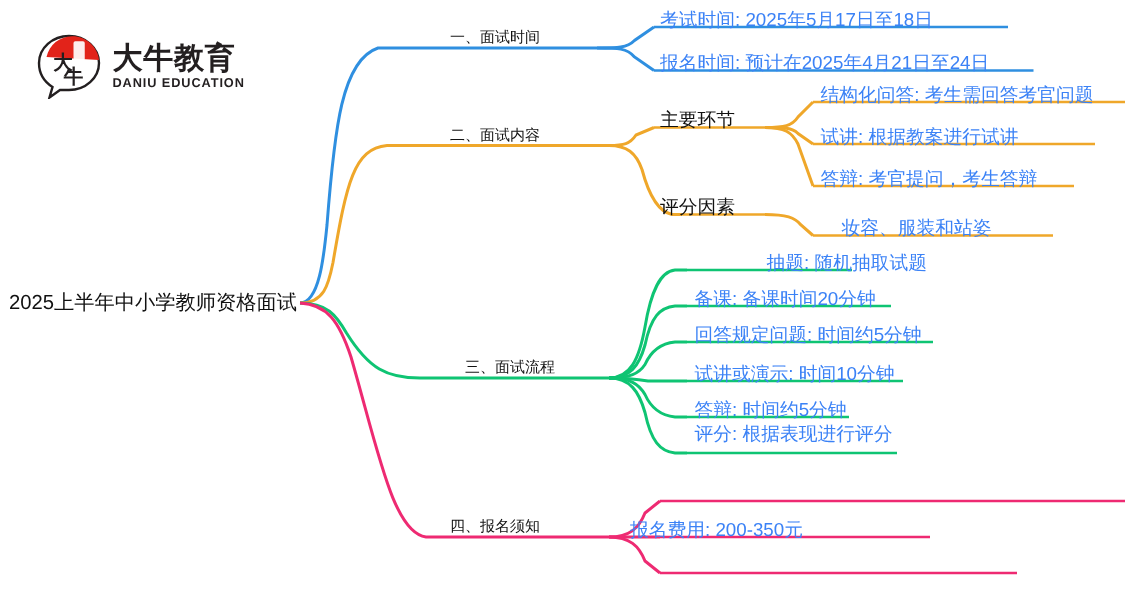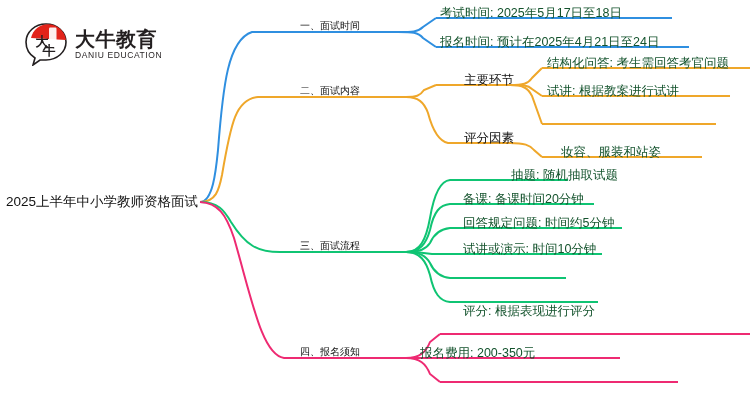--- a/index.html
+++ b/index.html
@@ -43,25 +43,24 @@
     top: 195px;
     text-align: center;
   }
   .lvl1-label {
     font-size: 10px;
     color: #111111;
   }
   .lvl2-label {
     font-size: 12.5px;
     color: #111111;
-    margin-left: 24px;
   }
   .leaf-label {
     font-size: 12.5px;
-    color: #14532d;
+    color: #3b82f6;
   }
 
   
   #brand-logo {
     position: absolute;
     left: 24px;
     top: 20px;
     width: 160px;
     height: 48px;
     display: flex;
@@ -82,21 +81,21 @@
   }
   .logo-cn {
     font-size: 20px;
     font-weight: 700;
     color: #231f20;
     letter-spacing: 0.5px;
     line-height: 1;
   }
   .logo-en {
     font-size: 8.5px;
-    font-weight: 400;
+    font-weight: 700;
     color: #231f20;
     letter-spacing: 0.6px;
     line-height: 1;
   }
 </style>
 </head>
 <body>
 
 <div id="mindmap-root">
 
@@ -177,25 +176,27 @@
 
   <div class="node-label lvl1-label" style="left:300px; top:21px;">一、面试时间</div>
   <div class="node-label leaf-label" style="left:440px; top:7px;">考试时间: 2025年5月17日至18日</div>
   <div class="node-label leaf-label" style="left:440px; top:36px;">报名时间: 预计在2025年4月21日至24日</div>
 
   <div class="node-label lvl1-label" style="left:300px; top:86px;">二、面试内容</div>
   <div class="node-label lvl2-label" style="left:440px; top:74px;">主要环节</div>
   <div class="node-label lvl2-label" style="left:440px; top:132px;">评分因素</div>
   <div class="node-label leaf-label" style="left:547px; top:57px;">结构化问答: 考生需回答考官问题</div>
   <div class="node-label leaf-label" style="left:547px; top:85px;">试讲: 根据教案进行试讲</div>
+  <div class="node-label leaf-label" style="left:547px; top:113px;">答辩: 考官提问，考生答辩</div>
   <div class="node-label leaf-label" style="left:561px; top:146px;">妆容、服装和站姿</div>
 
-  <div class="node-label lvl1-label" style="left:300px; top:241px;text-align:center;">三、面试流程</div>
+  <div class="node-label lvl1-label" style="left:310px; top:241px;text-align:center;">三、面试流程</div>
   <div class="node-label leaf-label" style="left:463px; top:169px;margin-left:48px;">抽题: 随机抽取试题</div>
   <div class="node-label leaf-label" style="left:463px; top:193px;">备课: 备课时间20分钟</div>
   <div class="node-label leaf-label" style="left:463px; top:217px;">回答规定问题: 时间约5分钟</div>
   <div class="node-label leaf-label" style="left:463px; top:243px;">试讲或演示: 时间10分钟</div>
-  <div class="node-label leaf-label" style="left:463px; top:305px;">评分: 根据表现进行评分</div>
+  <div class="node-label leaf-label" style="left:463px; top:267px;">答辩: 时间约5分钟</div>
+  <div class="node-label leaf-label" style="left:463px; top:283px;">评分: 根据表现进行评分</div>
 
   <div class="node-label lvl1-label" style="left:300px; top:347px;">四、报名须知</div>
   <div class="node-label leaf-label" style="left:420px; top:347px;">报名费用: 200-350元</div>
 
 </div>
 
 </body></html>

